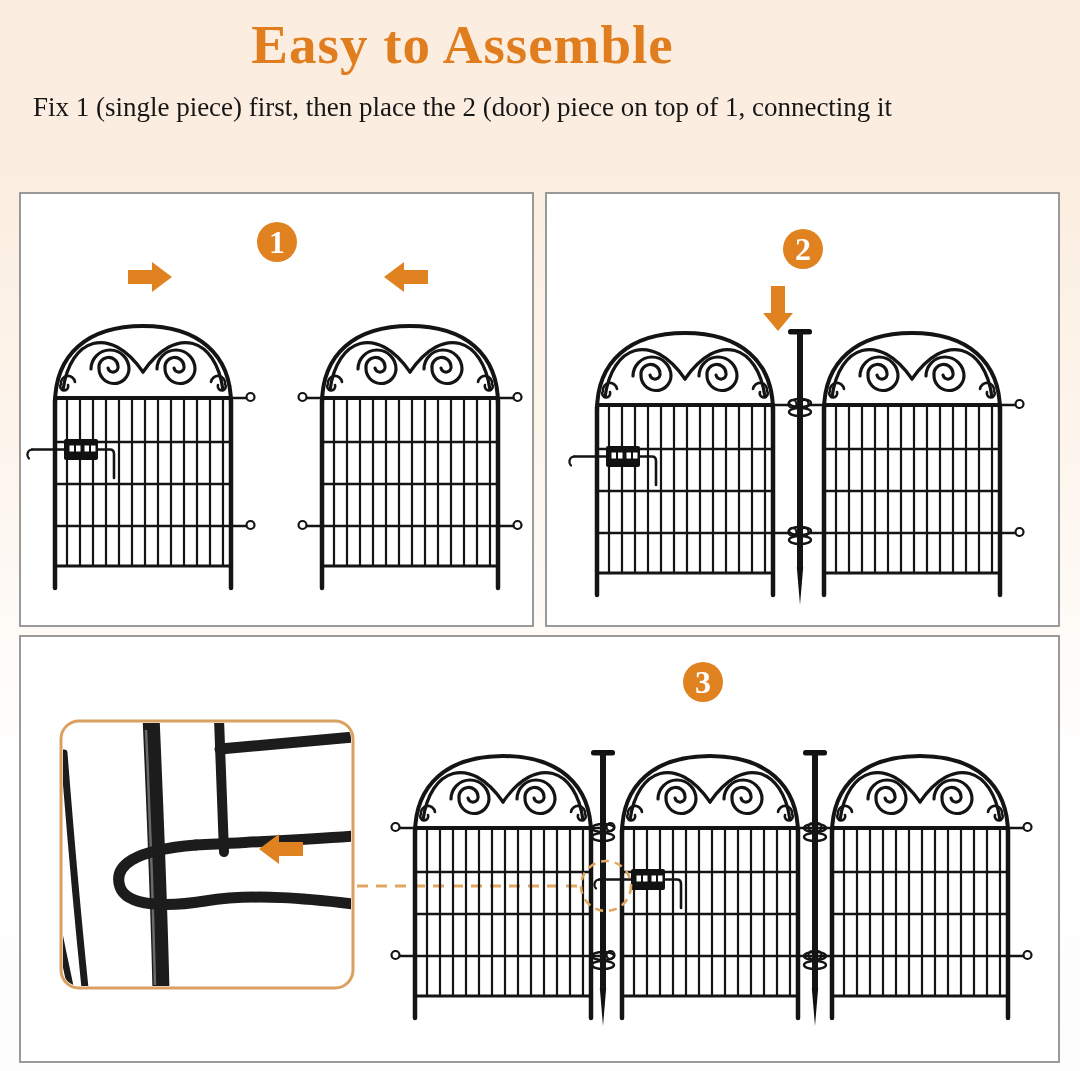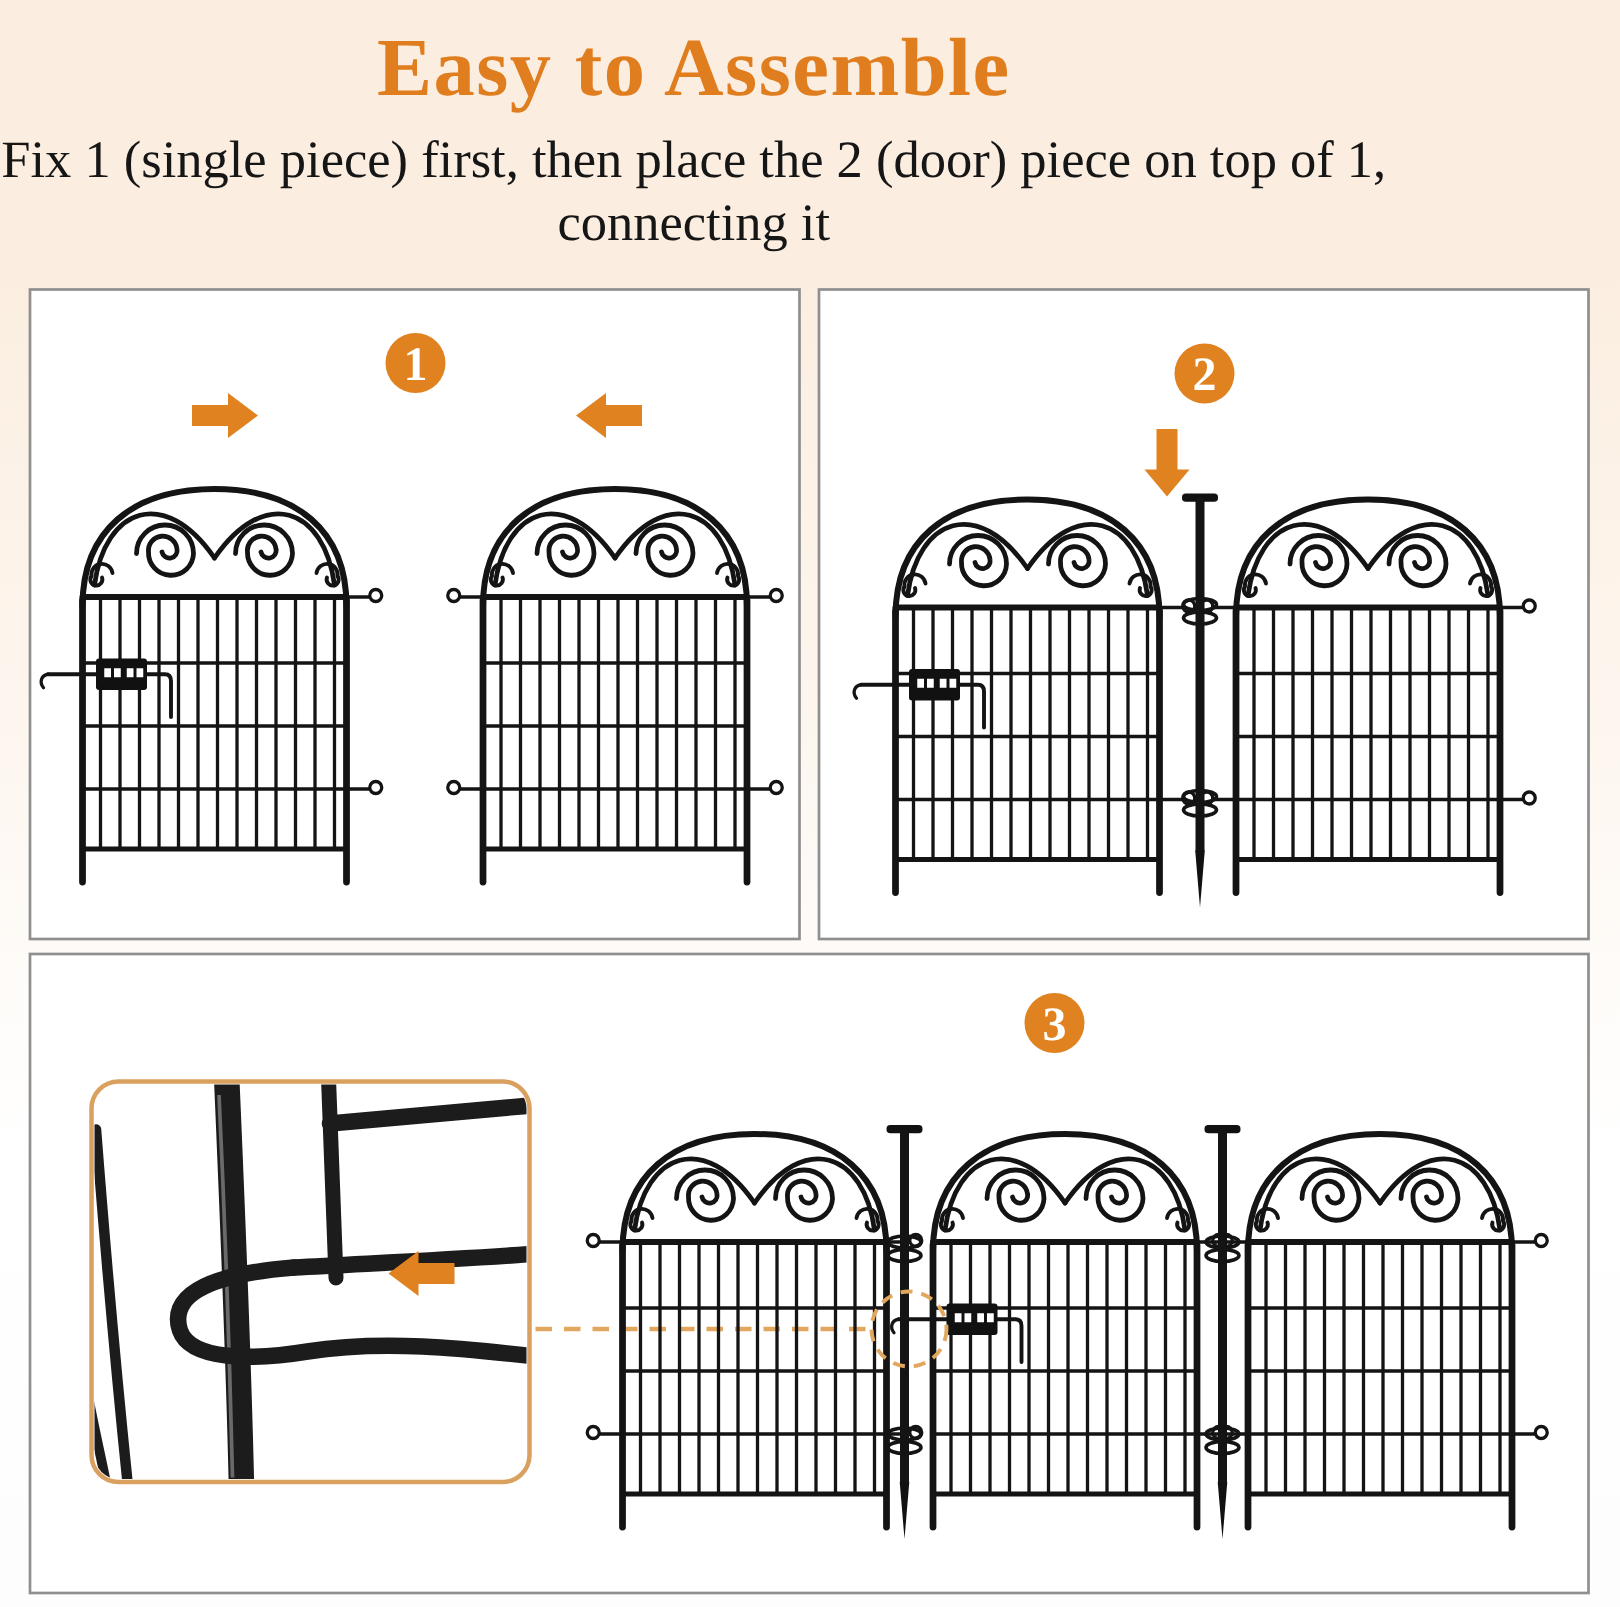--- a/index.html
+++ b/index.html
@@ -7,21 +7,21 @@
     width:1080px;height:1071px;position:relative;overflow:hidden;
     background:linear-gradient(180deg,#fbeee0 0%,#fbeee0 16%,#fdf4eb 38%,#ffffff 72%,#fdfdfd 100%);
     font-family:"Liberation Serif",serif;
   }
   .header{position:absolute;top:0;left:0;width:925px;text-align:center;}
   .title{
     margin:16px 0 12px 0;font-size:55px;line-height:58px;font-weight:bold;
     color:#e07e1f;font-family:"Liberation Serif",serif;letter-spacing:1px;
   }
   .subtitle{
-    margin:0;font-size:35px;line-height:42px;color:#161616;
+    margin:0;font-size:27px;line-height:42px;color:#161616;
     font-family:"Liberation Serif",serif;
   }
   svg.scene{position:absolute;top:0;left:0;}
   .ink{stroke:#141414;fill:none;stroke-linecap:round;stroke-linejoin:round;}
   .panel{fill:#ffffff;stroke:#8f8f8f;stroke-width:1.8;}
   .badge-digit{
     font-family:"Liberation Serif",serif;font-weight:bold;font-size:32px;
     fill:#ffffff;text-anchor:middle;
   }
   .tube{stroke:#1c1c1c;fill:none;stroke-linecap:round;stroke-linejoin:round;}

